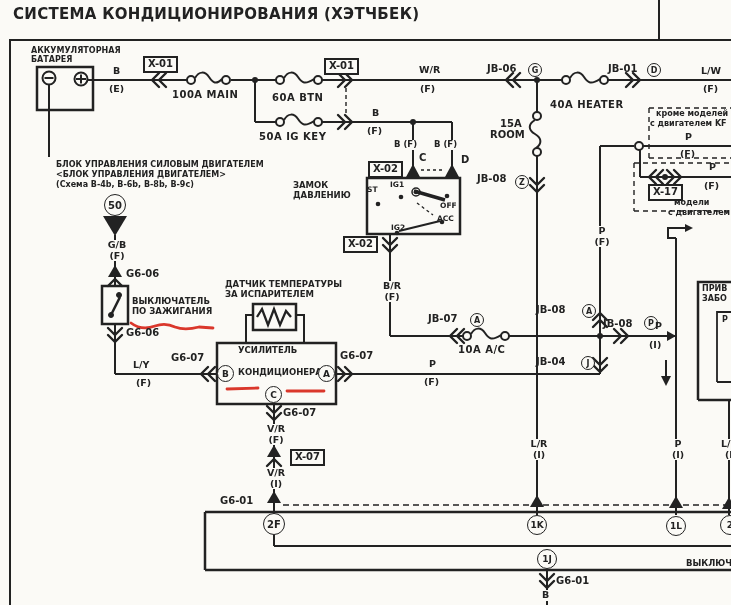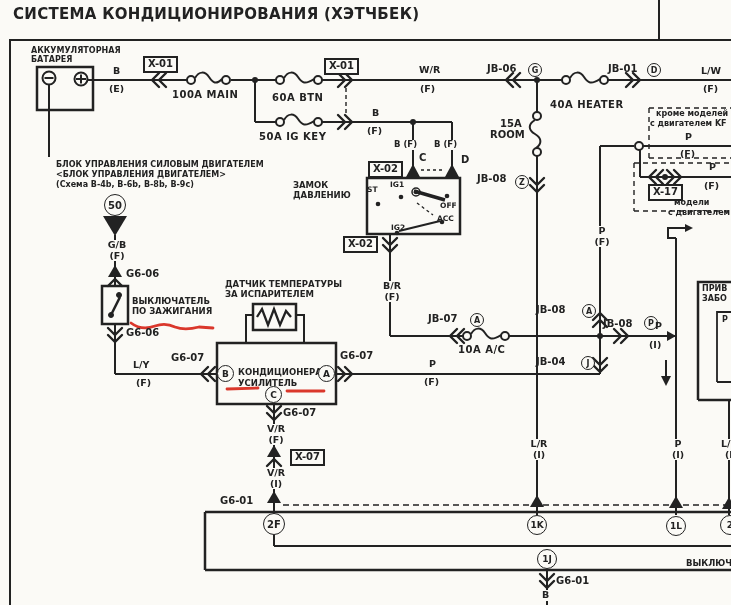--- a/index.html
+++ b/index.html
@@ -276,21 +276,21 @@
 <div class="lbl t10" style="left:126px;top:268px">G6-06</div>
 <div class="lbl t85" style="left:132px;top:297px">ВЫКЛЮЧАТЕЛЬ</div>
 <div class="lbl t85" style="left:132px;top:307px">ПО ЗАЖИГАНИЯ</div>
 <div class="lbl t10" style="left:126px;top:327px">G6-06</div>
 <div class="lbl t10" style="left:171px;top:352px">G6-07</div>
 <div class="lbl" style="left:133px;top:360px">L/Y</div>
 <div class="lbl" style="left:136px;top:378px">(F)</div>
 
 <div class="lbl t85" style="left:225px;top:280px">ДАТЧИК ТЕМПЕРАТУРЫ</div>
 <div class="lbl t85" style="left:225px;top:290px">ЗА ИСПАРИТЕЛЕМ</div>
-<div class="lbl t85" style="left:238px;top:379px">УСИЛИТЕЛЬ</div>
+<div class="lbl t85" style="left:238px;top:346px">УСИЛИТЕЛЬ</div>
 <div class="lbl t85" style="left:238px;top:368px">КОНДИЦИОНЕРА</div>
 <div class="circ c17" style="left:217px;top:365px">B</div>
 <div class="circ c17" style="left:318px;top:365px">A</div>
 <div class="circ c17" style="left:265px;top:386px">C</div>
 <div class="lbl t10" style="left:340px;top:350px">G6-07</div>
 <div class="lbl t10" style="left:283px;top:407px">G6-07</div>
 <div class="lbl mask" style="left:256px;top:424px;width:36px"><span>V/R</span><br><span>(F)</span></div>
 <div class="cbox" style="left:290px;top:449px">X-07</div>
 <div class="lbl mask" style="left:256px;top:468px;width:36px"><span>V/R</span><br><span>(I)</span></div>
 <div class="lbl t10" style="left:220px;top:495px">G6-01</div>

